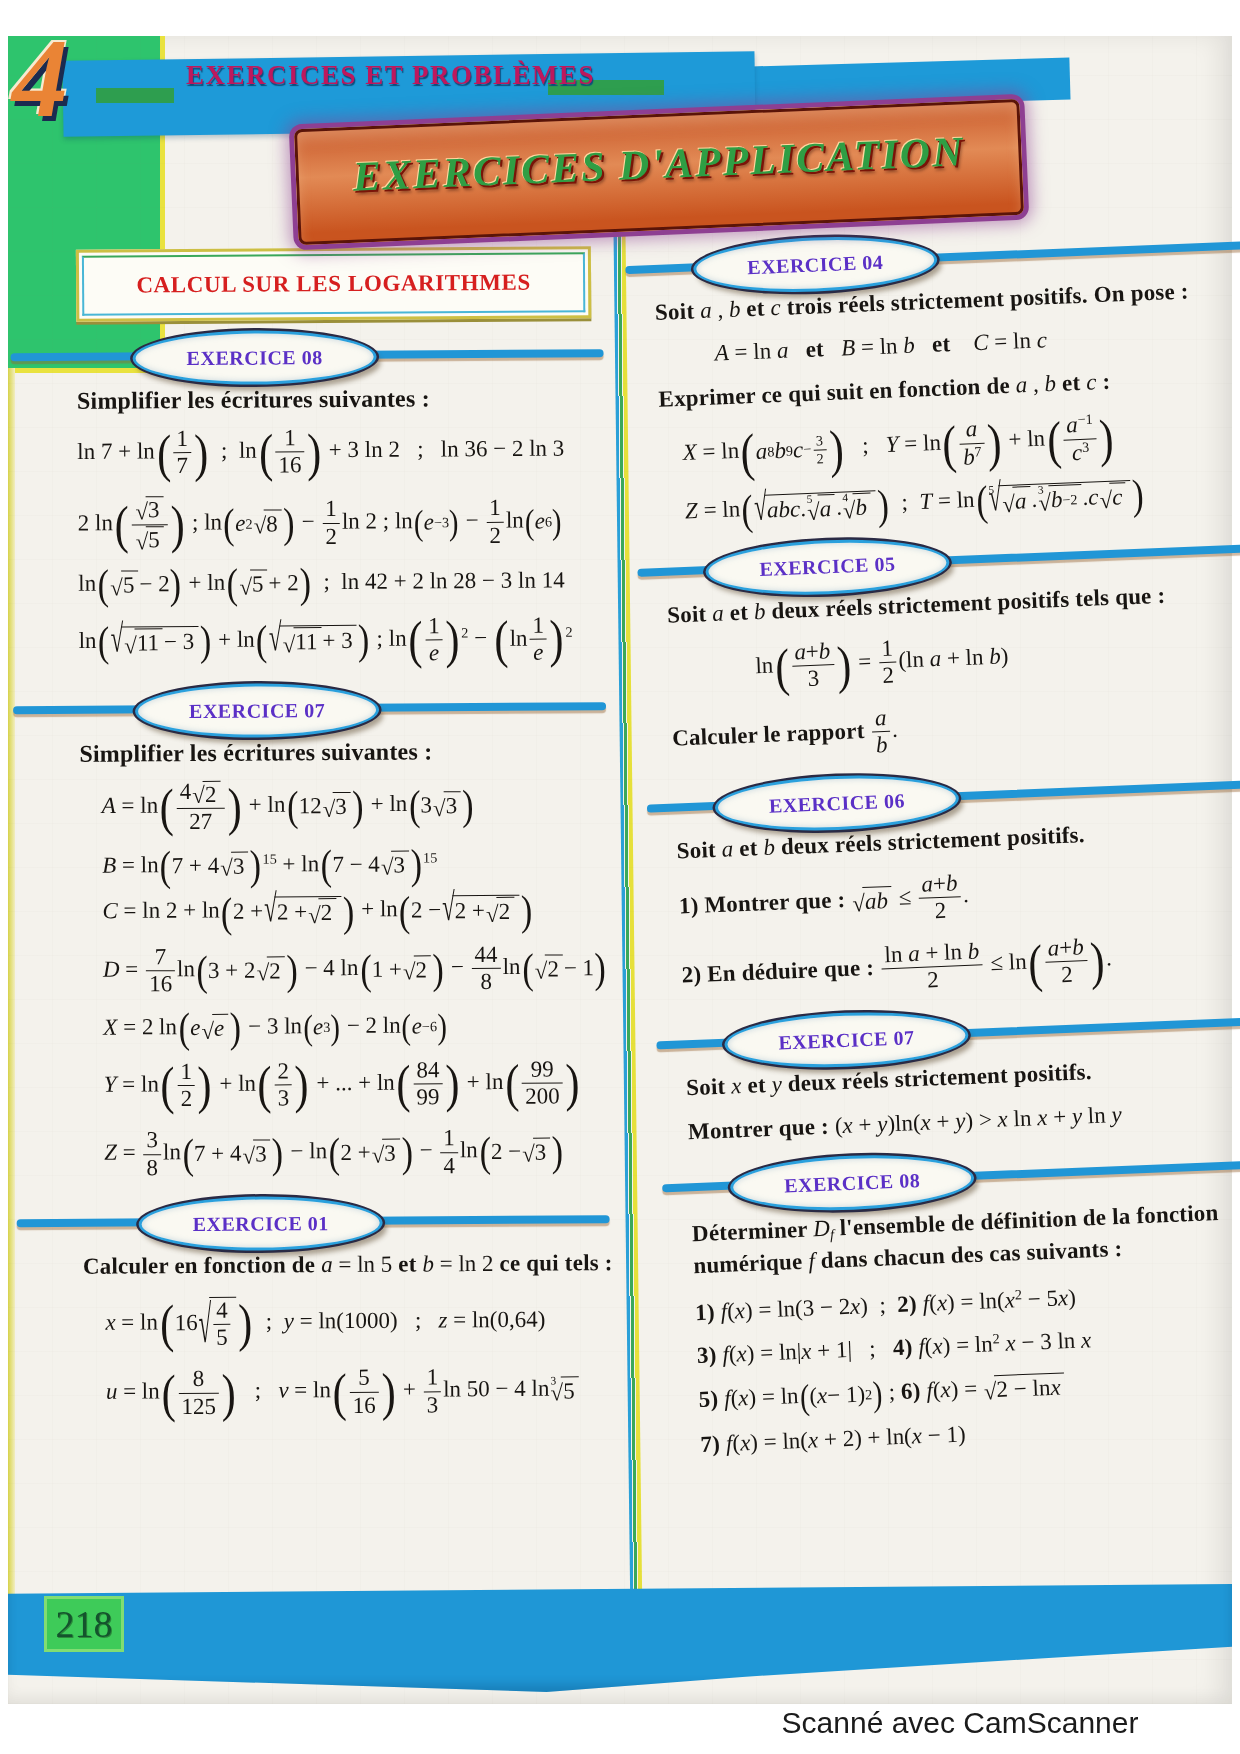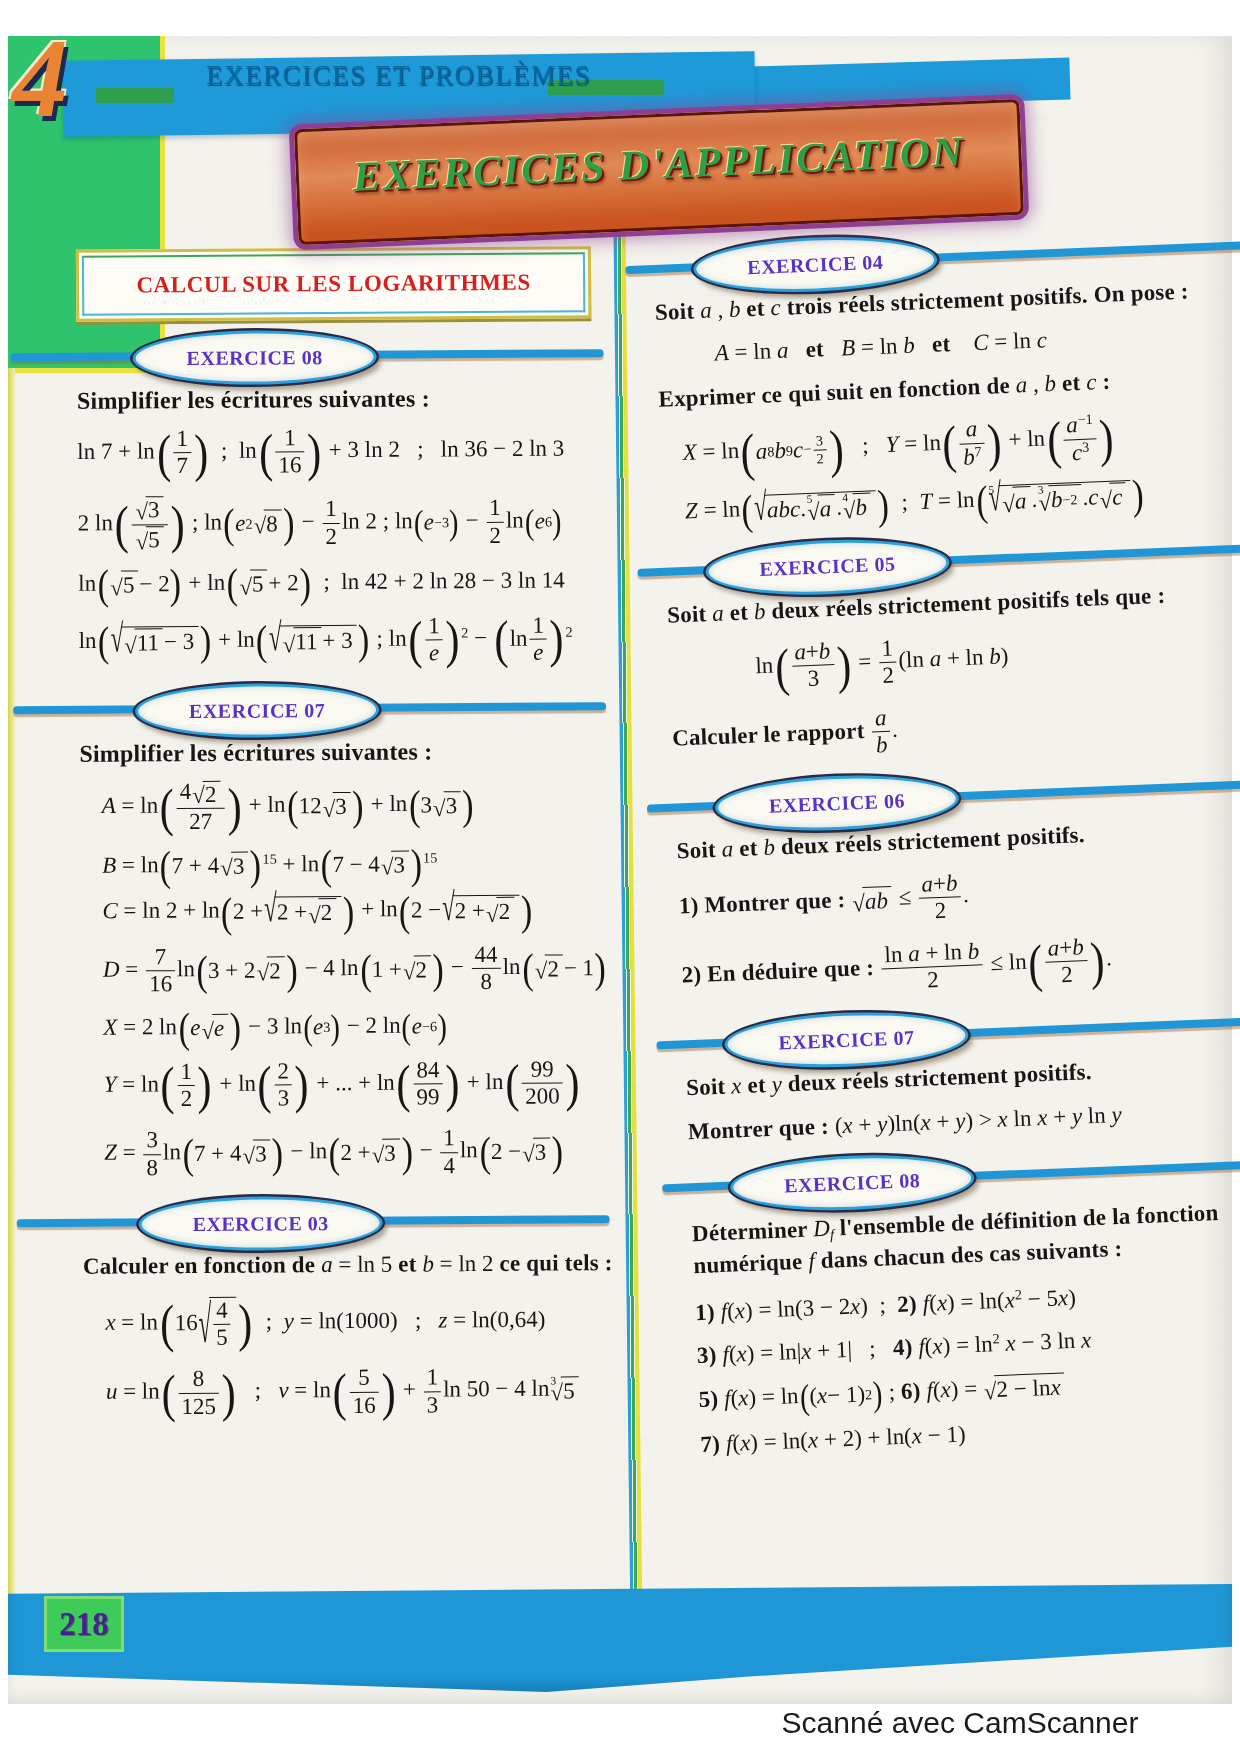--- a/index.html
+++ b/index.html
@@ -18,22 +18,22 @@
            color:#ea8435;z-index:6;line-height:1;
            text-shadow:4px 5px 0 #1b2b50,-2px -2px 0 #f7ead0,2px -2px 0 #f7ead0;}
   
   .banner-blue{position:absolute;left:55px;top:20px;width:692px;height:76px;background:#1e9ad8;
                transform:rotate(-0.8deg);z-index:3;box-shadow:0 3px 5px rgba(0,60,100,.25);}
   .banner-blue-tail{position:absolute;left:744px;top:26px;width:318px;height:42px;background:#1e9ad8;
                transform:rotate(-1.6deg);z-index:2;}
   .dash{position:absolute;height:15px;background:#2e9e4f;z-index:4;}
   .dash-left{left:88px;top:52px;width:78px;}
   .dash-right{left:540px;top:44px;width:116px;}
-  .banner-blue-label{position:absolute;left:178px;top:24px;font-size:27px;font-weight:normal;
-               letter-spacing:1.5px;color:#0369a1;text-shadow:1px 2px 1px #0d4d7c;z-index:5;white-space:nowrap;margin-left:20px;}
+  .banner-blue-label{position:absolute;left:178px;top:24px;font-size:27px;font-weight:bold;
+               letter-spacing:1.5px;color:#be185d;text-shadow:1px 2px 1px #0d4d7c;z-index:5;white-space:nowrap;}
   
   .banner-orange{position:absolute;left:288px;top:78px;width:726px;height:116px;z-index:5;
         transform:rotate(-2.4deg);border-radius:8px;
         background:linear-gradient(180deg,#c95a2c,#e28a55 42%,#c9541f 90%);
         box-shadow:0 0 0 5px #8e3f92,0 0 16px 9px rgba(142,63,146,.5),inset 0 0 0 3px #5a1408,inset 0 10px 14px rgba(255,230,190,.35);}
   .banner-orange-label{position:absolute;left:0;right:0;top:26px;text-align:center;font-size:42px;
         font-weight:bold;font-style:italic;letter-spacing:2px;color:#2f9e44;white-space:nowrap;
         text-shadow:2px 2px 0 #7a1408,-1px -1px 0 #ffd7a0,3px 4px 3px rgba(40,10,5,.4);}
   
   .edge-left{position:absolute;left:0;top:332px;width:7px;height:1262px;
@@ -83,21 +83,21 @@
   .pg:has(.fr) > .pp{font-size:2.3em;}
   .sp{font-size:.62em;line-height:0;vertical-align:.55em;}
   .sb{font-size:.62em;line-height:0;vertical-align:-.25em;}
   
   .bottom-band{position:absolute;left:0;top:1548px;width:1224px;height:108px;background:#1f97d6;z-index:4;
         clip-path:polygon(0 9%,100% 0,100% 58%,60% 86%,44% 100%,0 84%);
         box-shadow:inset 0 -8px 10px rgba(0,40,80,.2);}
   .page-tab{position:absolute;left:36px;top:1560px;width:80px;height:56px;background:#3ecb59;z-index:5;
         display:flex;align-items:center;justify-content:center;
         box-shadow:inset 0 0 0 3px rgba(255,255,160,.35);}
-  .page-tab-label{font-size:33px;font-weight:bold;color:#4c1d95;text-shadow:1px 1px 0 #2a8a3a;}
+  .page-tab-label{font-size:38px;font-weight:normal;color:#14532d;text-shadow:1px 1px 0 #2a8a3a;}
   
   .footer{position:absolute;left:650px;top:1706px;width:620px;text-align:center;z-index:2;
         font-family:"Liberation Sans",sans-serif;font-size:30px;color:#1b1b1b;}
 </style>
 </head>
 <body>
 
 <div class="sheet">
   <div class="scan">
 
@@ -438,21 +438,21 @@
             <span class="pc">2 − <span class="sq">
                 <span class="sg">√</span>
                 <span class="sc">3</span>
               </span></span>
             <span class="pp">)</span>
           </span></div>
 
       <div class="exrow">
         <span class="exband"></span>
         <span class="exbadge">
-          <span class="exbadge-label">EXERCICE 03</span>
+          <span class="exbadge-label">EXERCICE 01</span>
         </span>
       </div>
       <div class="math mrow g6"><span class="t">Calculer en fonction de </span><i>a</i> = ln 5<span class="t"> et </span><i>b</i> = ln 2<span class="t"> ce qui tels :</span></div>
       <div class="math mrow ind1"><i>x</i> = ln<span class="pg">
             <span class="pp">(</span>
             <span class="pc">16<span class="sq">
                 <span class="sg">√</span>
                 <span class="sc">
                   <span class="fr">
                     <span class="fn">4</span>

